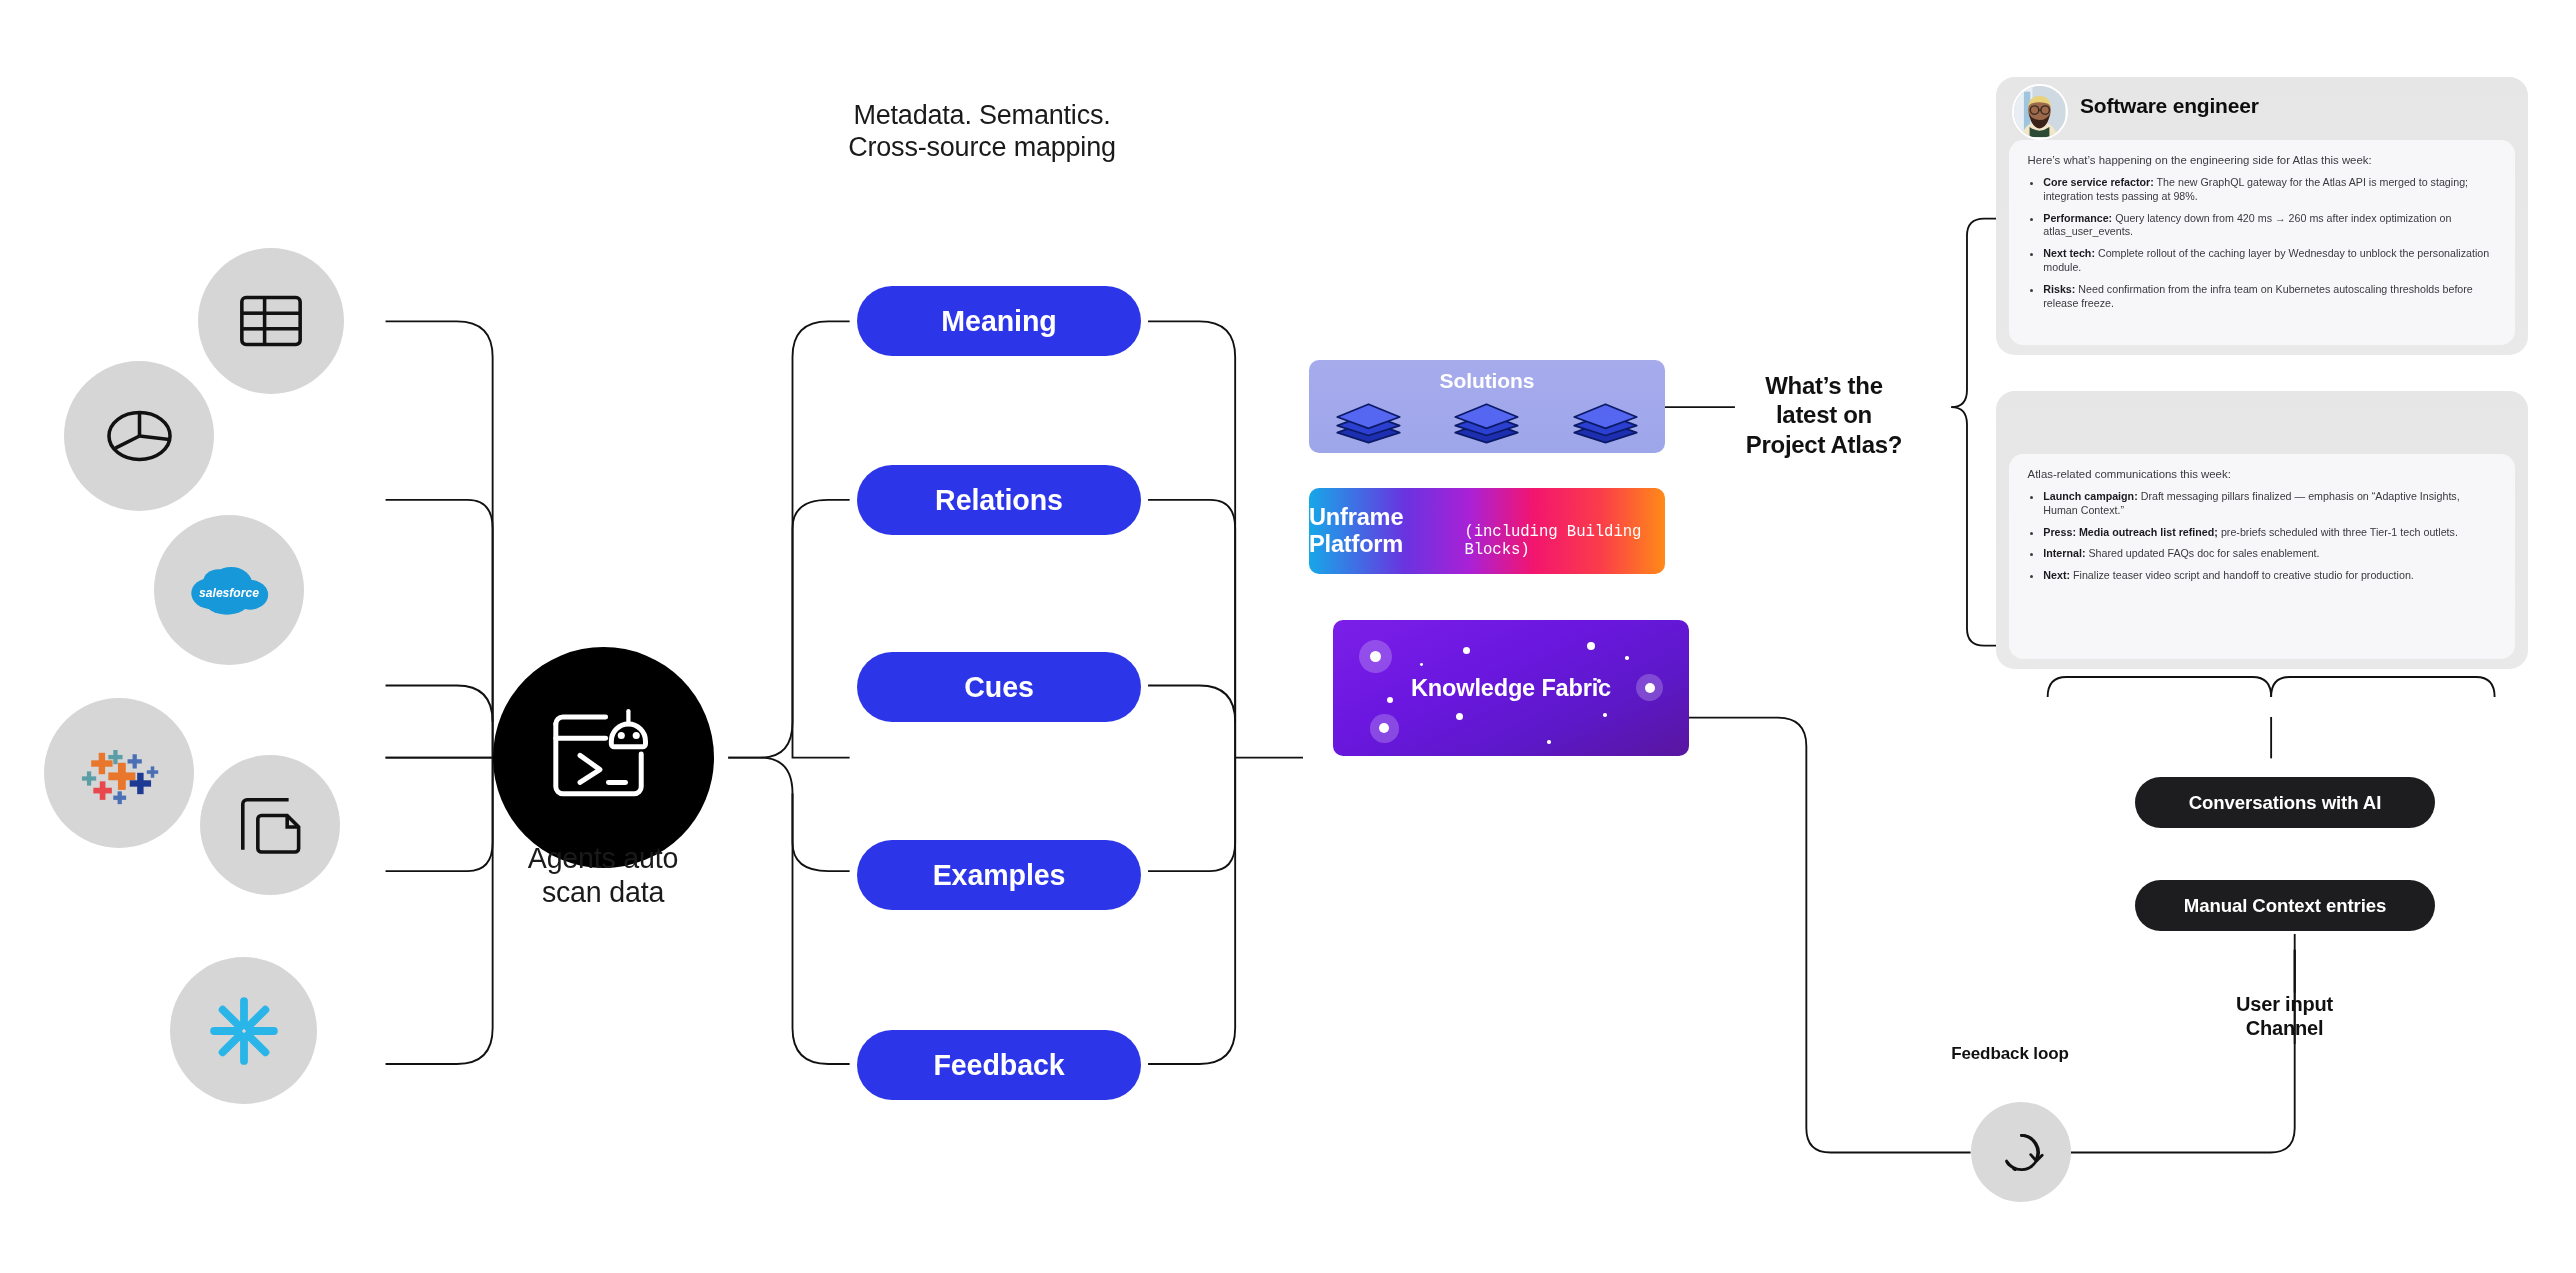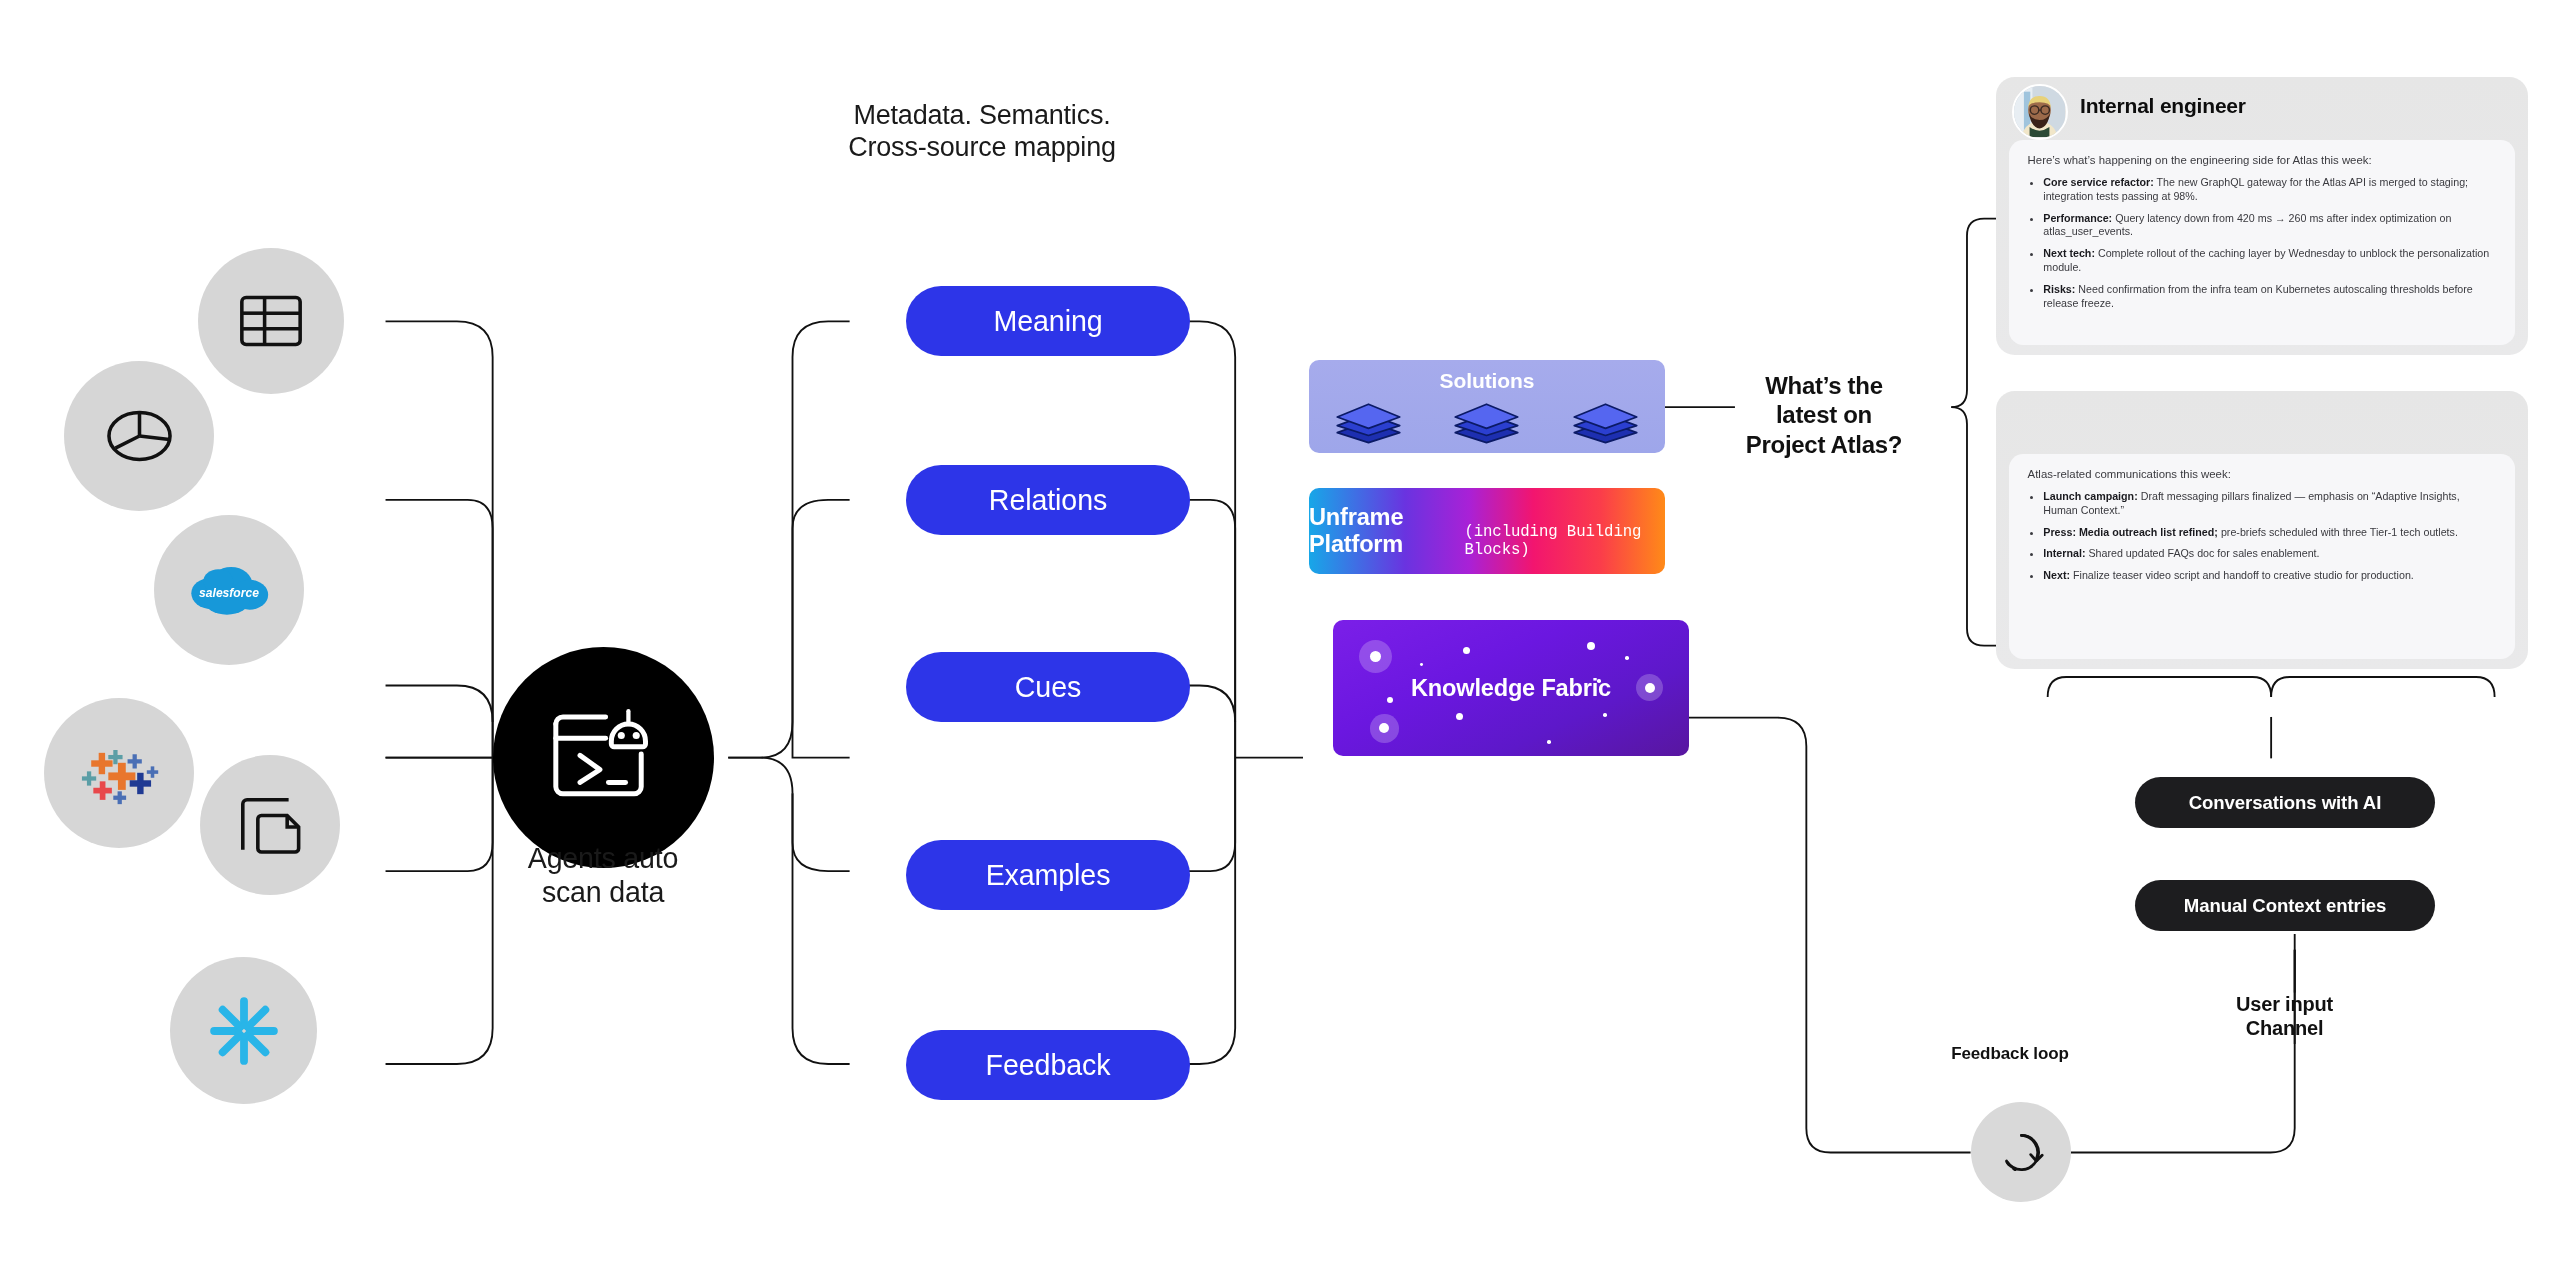--- a/index.html
+++ b/index.html
@@ -27,23 +27,23 @@
 
   
   #ontology-heading{
     position:absolute;left:775px;top:99px;width:414px;text-align:center;
   }
   #ontology-heading .h-title{font-size:29px;font-weight:bold;color:#111;letter-spacing:-0.3px;line-height:1.2;}
   #ontology-heading .h-sub{font-size:27px;color:#1a1a1a;line-height:1.2;letter-spacing:-0.2px;}
 
   
   .pill{
-    position:absolute;left:906px;width:284px;height:70px;border-radius:35px;
+    position:absolute;left:857px;width:284px;height:70px;border-radius:35px;
     background:#2d35e8;color:#fff;display:flex;align-items:center;justify-content:center;
-    font-size:28.6px;font-weight:normal;letter-spacing:-0.1px;
+    font-size:28.6px;font-weight:bold;letter-spacing:-0.1px;
   }
 
   
   .stack-card{position:absolute;left:1309px;width:356px;border-radius:10px;overflow:hidden;}
   #card-solutions{
     top:360px;height:93px;
     background:linear-gradient(180deg,#a6abec 0%,#9ea6ea 100%);
   }
   #card-solutions .card-title{
     position:absolute;left:0;right:0;top:9.3px;text-align:center;
@@ -374,21 +374,21 @@
           <path d="M10 72 q6 -22 26 -22 q20 0 26 22 Z" fill="#f1e6c8"></path>
           <path d="M22 58 q14 10 28 0 l0 14 l-28 0 Z" fill="#2c4a36"></path>
           <ellipse cx="36" cy="34" rx="16" ry="19" fill="#9c6a4a"></ellipse>
           <path d="M20 32 q0 -18 16 -18 q16 0 16 18 q0 -9 -16 -9 q-16 0 -16 9 Z" fill="#e8d27a"></path>
           <path d="M21 38 q3 20 15 22 q12 -2 15 -22 q-4 10 -15 10 q-11 0 -15 -10 Z" fill="#3a2218"></path>
           <circle cx="29" cy="34" r="6" fill="none" stroke="#3a2a22" stroke-width="2"></circle>
           <circle cx="44" cy="34" r="6" fill="none" stroke="#3a2a22" stroke-width="2"></circle>
           <line x1="35" y1="34" x2="38" y2="34" stroke="#3a2a22" stroke-width="2"></line>
         </svg>
       </div>
-      <div class="persona-name">Internal engineer</div>
+      <div class="persona-name">Software engineer</div>
     </div>
     <div class="persona-body">
       <div class="persona-intro">Here’s what’s happening on the engineering side for Atlas this week:</div>
       <ul>
         <li><b>Core service refactor:</b><span> The new GraphQL gateway for the Atlas API is merged to staging; integration tests passing at 98%.</span></li>
         <li><b>Performance:</b><span> Query latency down from 420 ms → 260 ms after index optimization on atlas_user_events.</span></li>
         <li><b>Next tech:</b><span> Complete rollout of the caching layer by Wednesday to unblock the personalization module.</span></li>
         <li><b>Risks:</b><span> Need confirmation from the infra team on Kubernetes autoscaling thresholds before release freeze.</span></li>
       </ul>
     </div>

